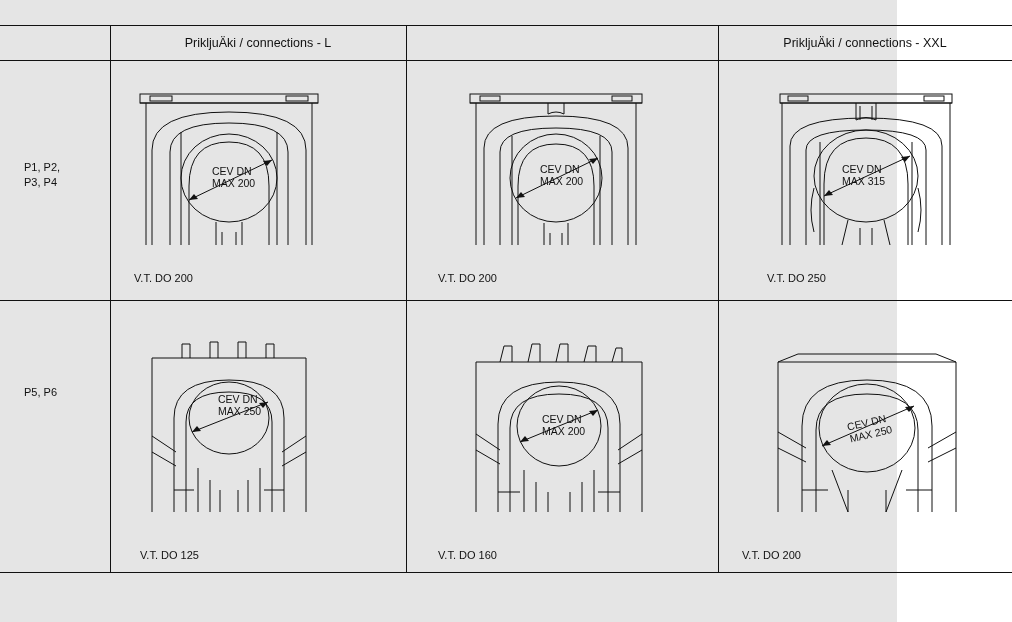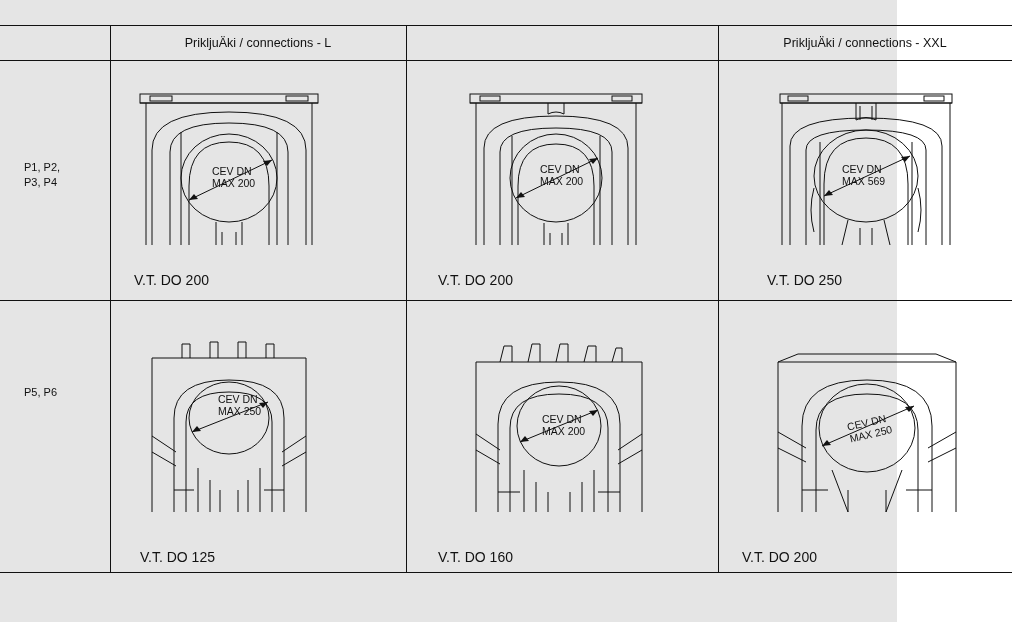--- a/index.html
+++ b/index.html
@@ -55,21 +55,21 @@
     position: absolute;
     left: 24px;
     width: 80px;
     font-size: 11px;
     line-height: 15px;
     color: #111;
   }
 
   .vt-label {
     position: absolute;
-    font-size: 14px;
+    font-size: 11px;
     color: #111;
     white-space: nowrap;
   }
 
   .fig {
     position: absolute;
   }
   .fig svg {
     display: block;
   }
@@ -206,21 +206,21 @@
       <path d="M72 130 L66 155 M108 130 L114 155"></path>
       <path d="M84 138 L84 155 M96 138 L96 155"></path>
 
       <line x1="48" y1="106" x2="134" y2="66"></line>
       <path d="M48 106 l9 -1 l-4 -5 z" fill="#111" stroke="none"></path>
       <path d="M134 66 l-9 1 l4 5 z" fill="#111" stroke="none"></path>
     </svg>
   </div>
   <div class="callout" style="left:842px; top:164px;">
     <div>CEV DN</div>
-    <div>MAX 569</div>
+    <div>MAX 315</div>
   </div>
   <div class="vt-label" style="left:742px; top:272px;margin-left:25px;">V.T. DO 250</div>
 
   <div class="fig" style="left:136px; top:340px;">
     <svg width="186" height="180" viewBox="0 0 186 180" fill="none" stroke="#111" stroke-width="1">
 
       <path d="M16 18 L170 18"></path>
       <path d="M16 18 L16 172 M170 18 L170 172"></path>
 
       <path d="M46 18 L46 4 L54 4 L54 18"></path>

